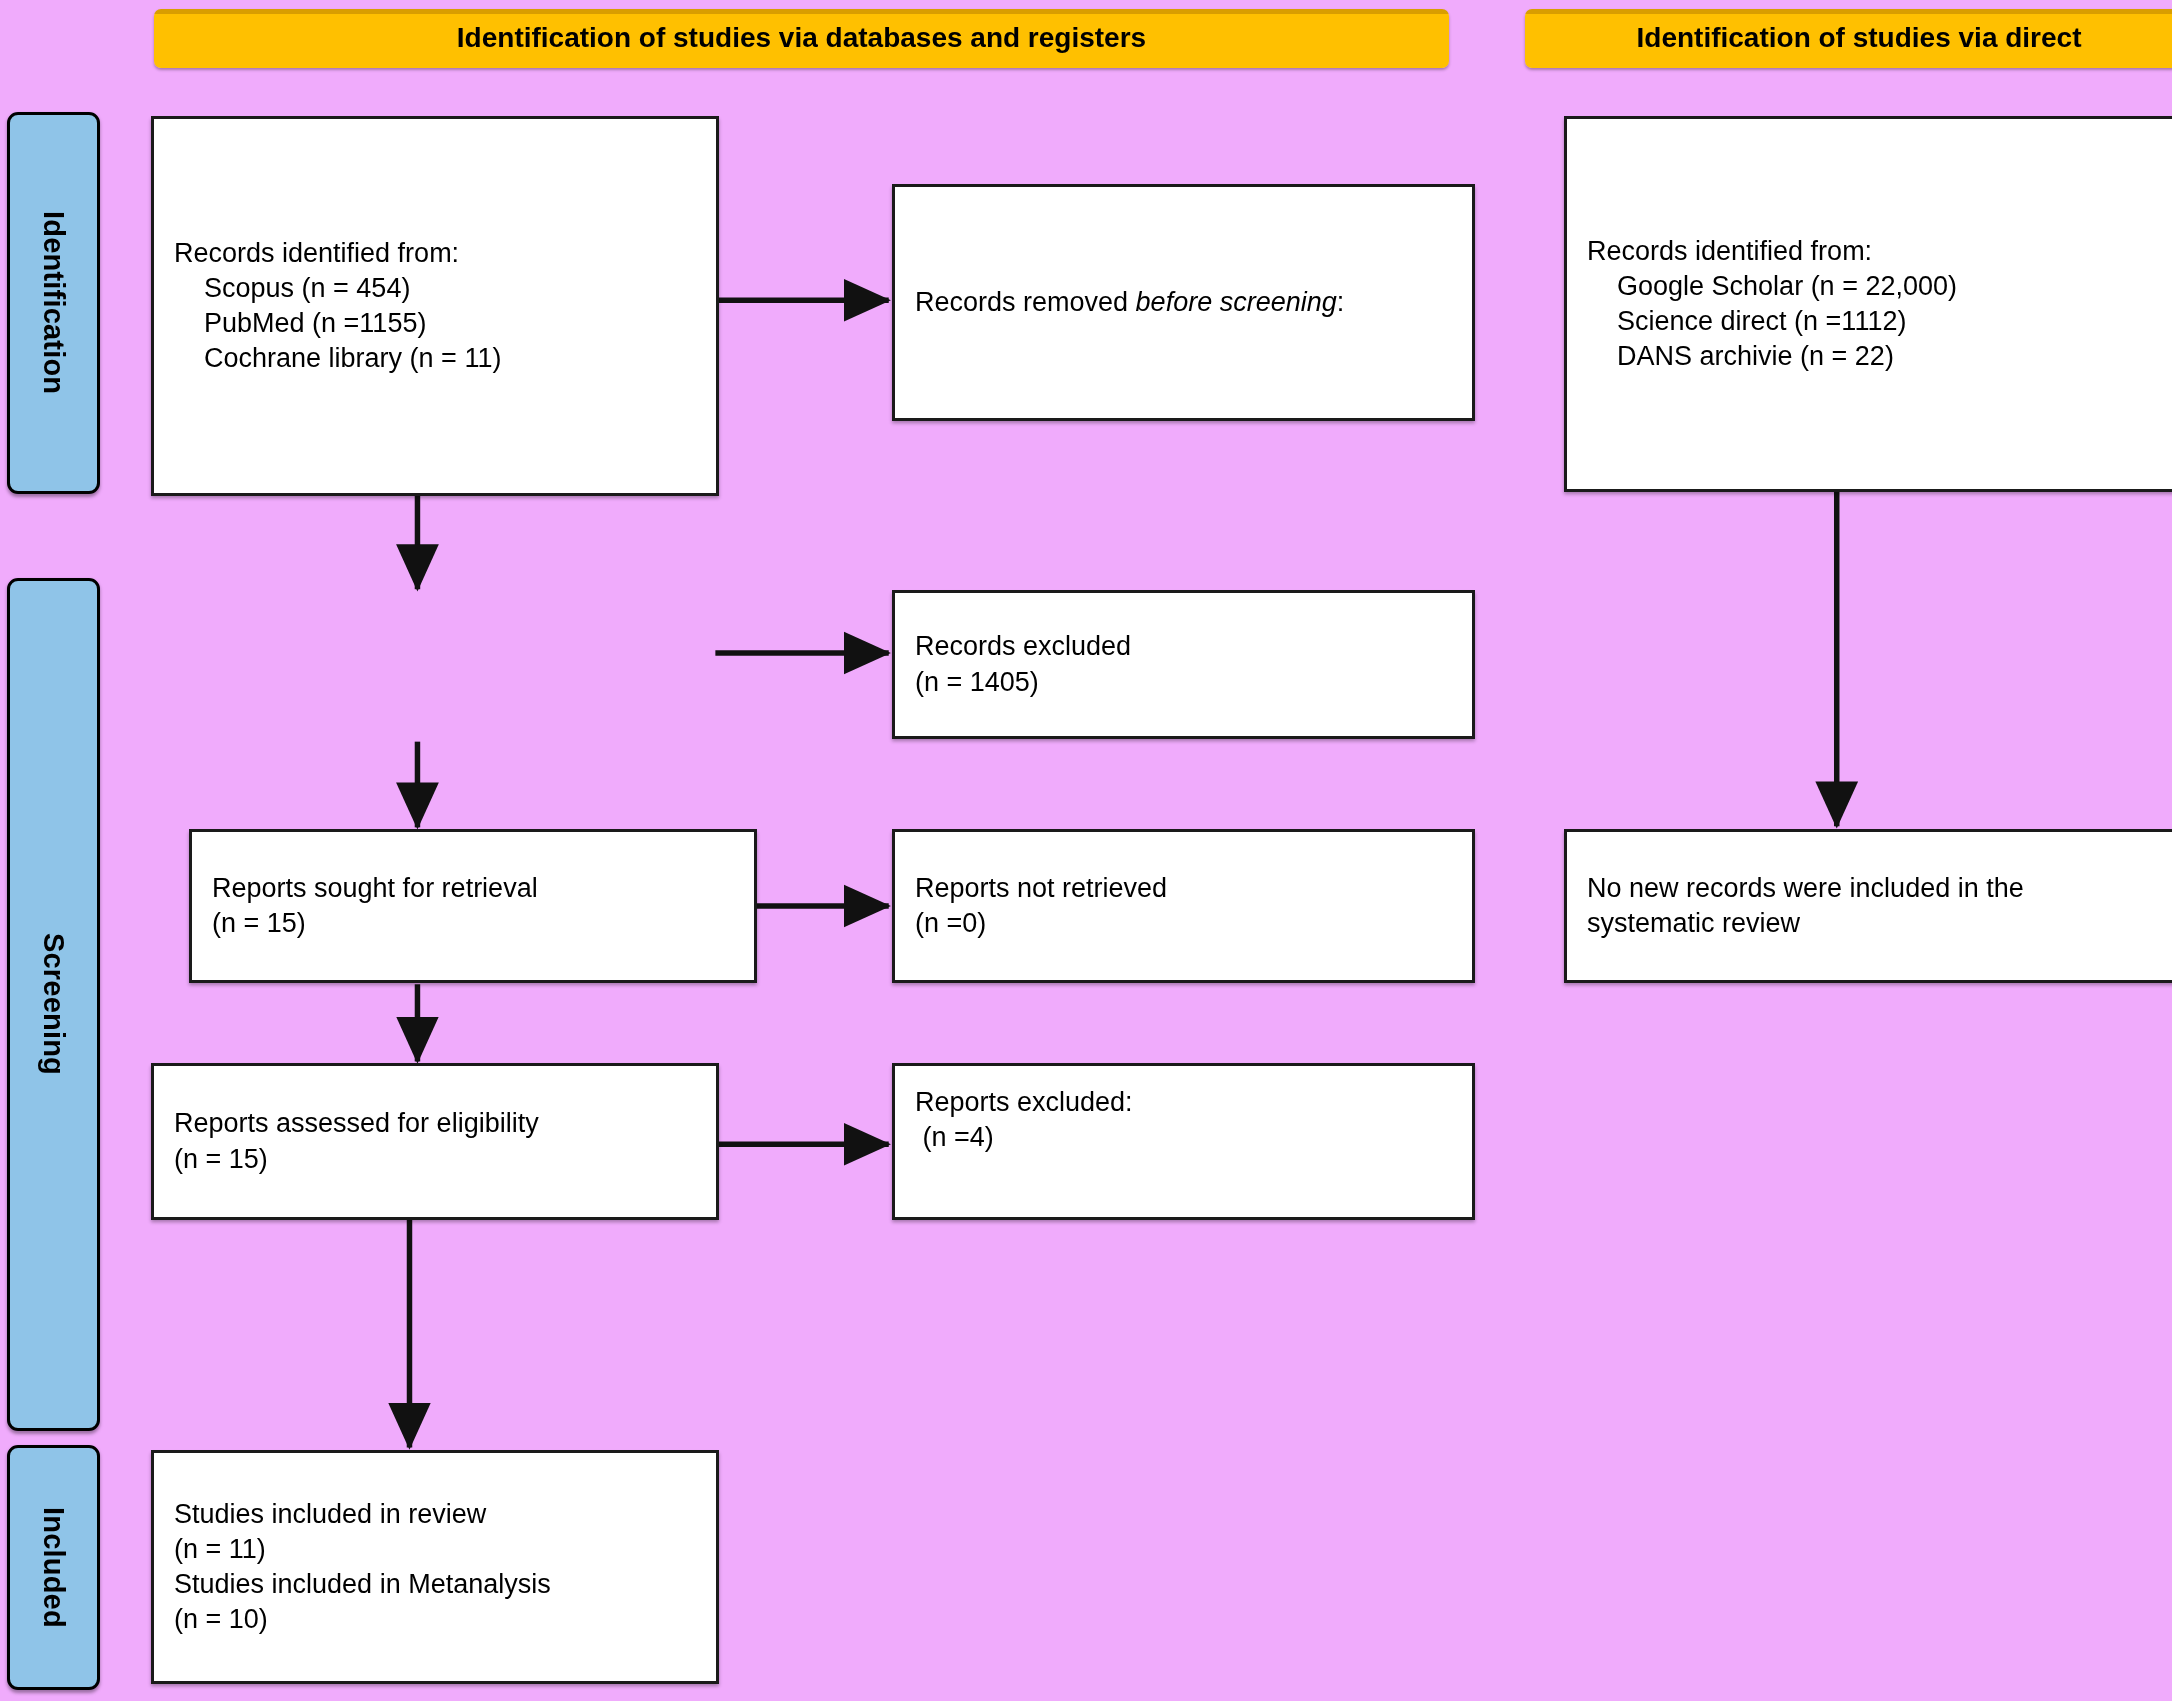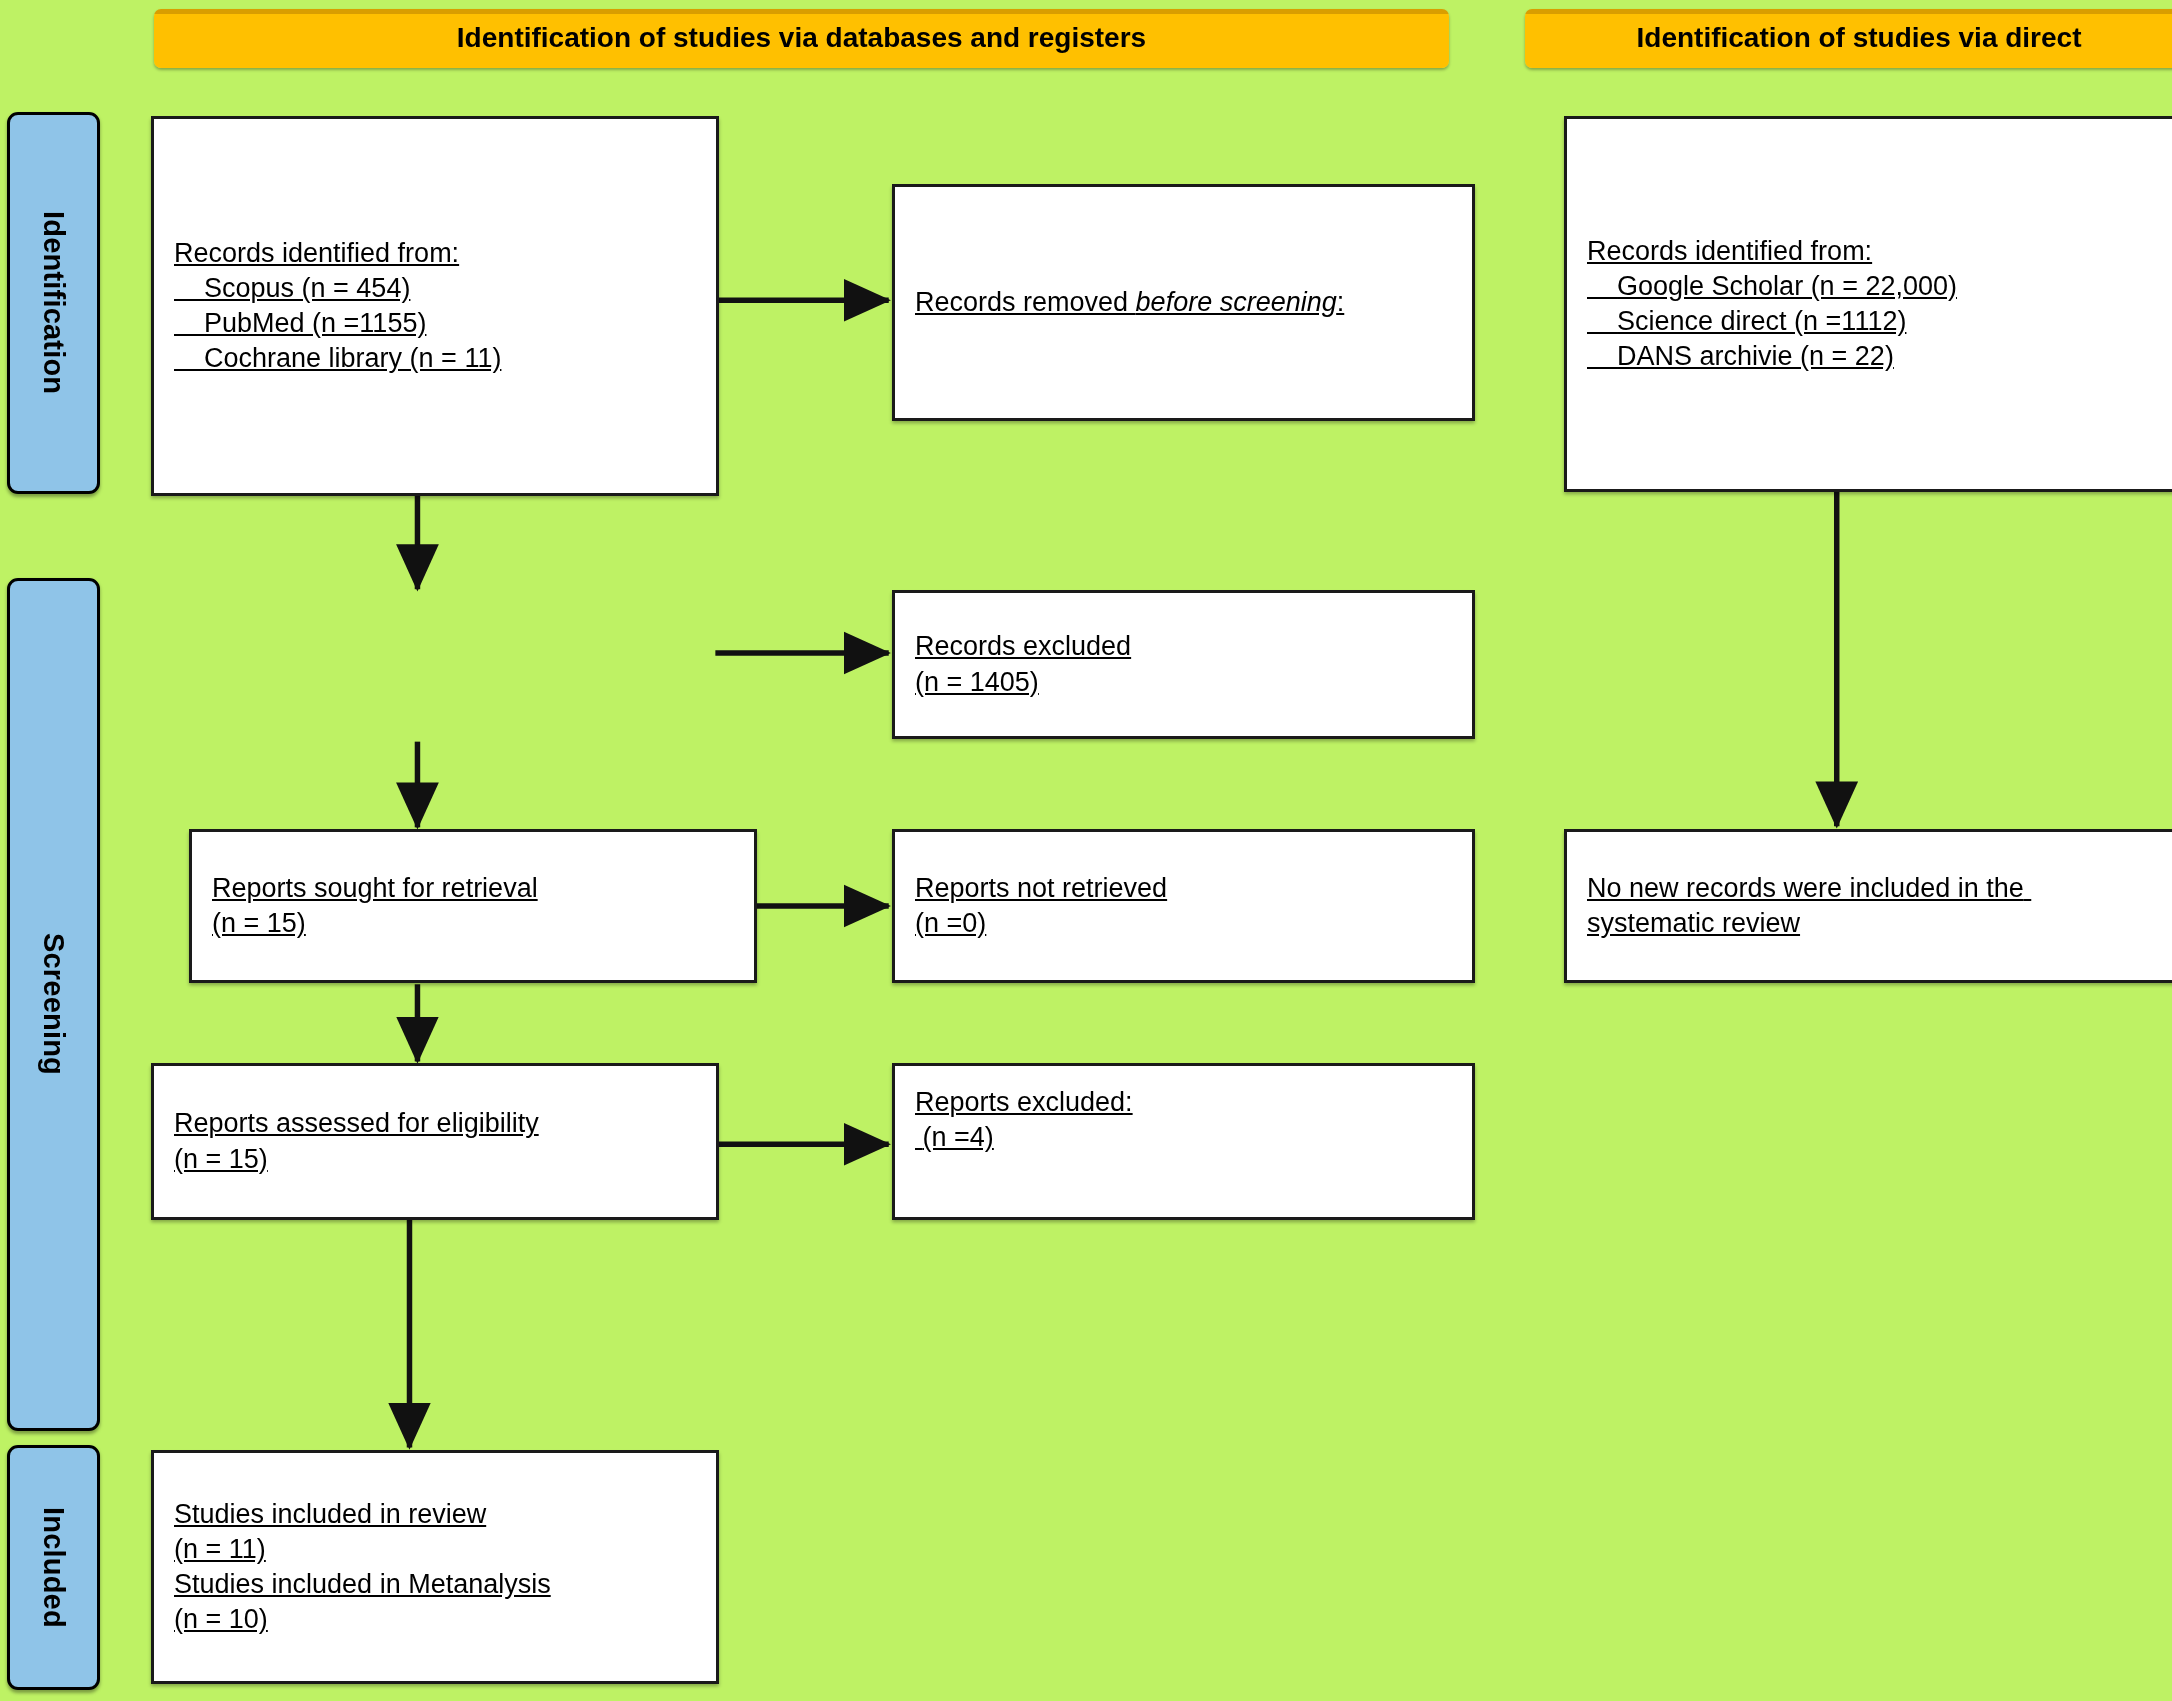--- a/index.html
+++ b/index.html
@@ -8,21 +8,21 @@
     padding: 0;
     background: #ffffff;
   }
   body {
     font-family: "Liberation Sans", sans-serif;
   }
   #diagram-root {
     position: relative;
     width: 2172px;
     height: 1702px;
-    background: #bef264;
+    background: #f0abfc;
     overflow: hidden;
   }
 
   
   .stage-banner {
     position: absolute;
     background: linear-gradient(to bottom, #d99e00 0px, #d99e00 5px, #ffc000 5.5px, #ffc000 100%);
     border-radius: 7px;
     box-shadow: 0 2px 3px rgba(0,0,0,0.30);
     display: flex;
@@ -63,21 +63,20 @@
     box-shadow: 0 2.5px 3.5px rgba(0,0,0,0.30);
     box-sizing: border-box;
     display: flex;
     flex-direction: column;
     justify-content: center;
   }
   .flow-box .box-text {
     color: #000000;
     line-height: 1.30;
     white-space: pre-wrap;
-    text-decoration: underline;
   }
 
   .arrow-layer {
     position: absolute;
     left: 0;
     top: 0;
     width: 2172px;
     height: 1702px;
     pointer-events: none;
   }

